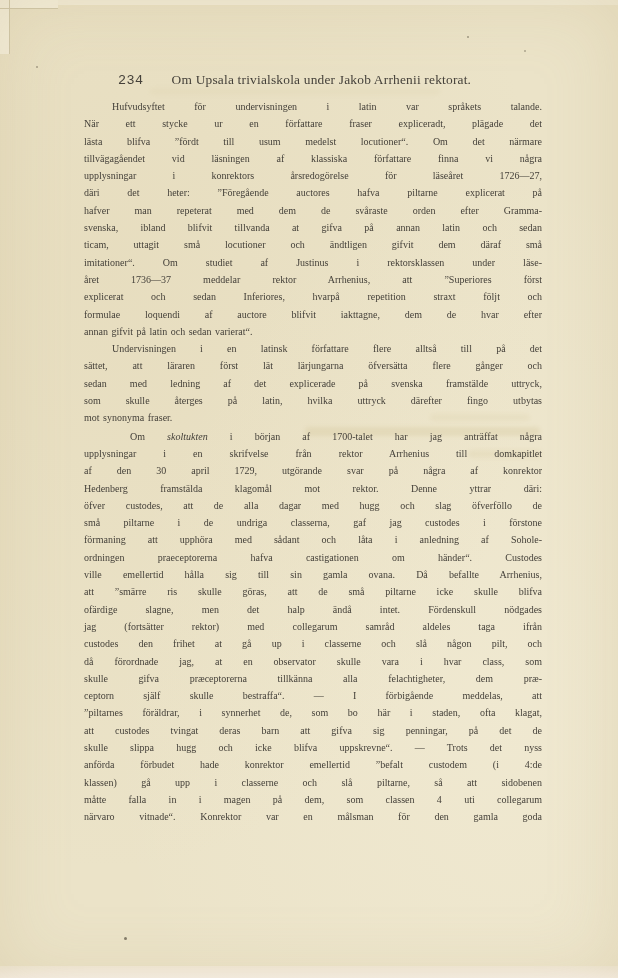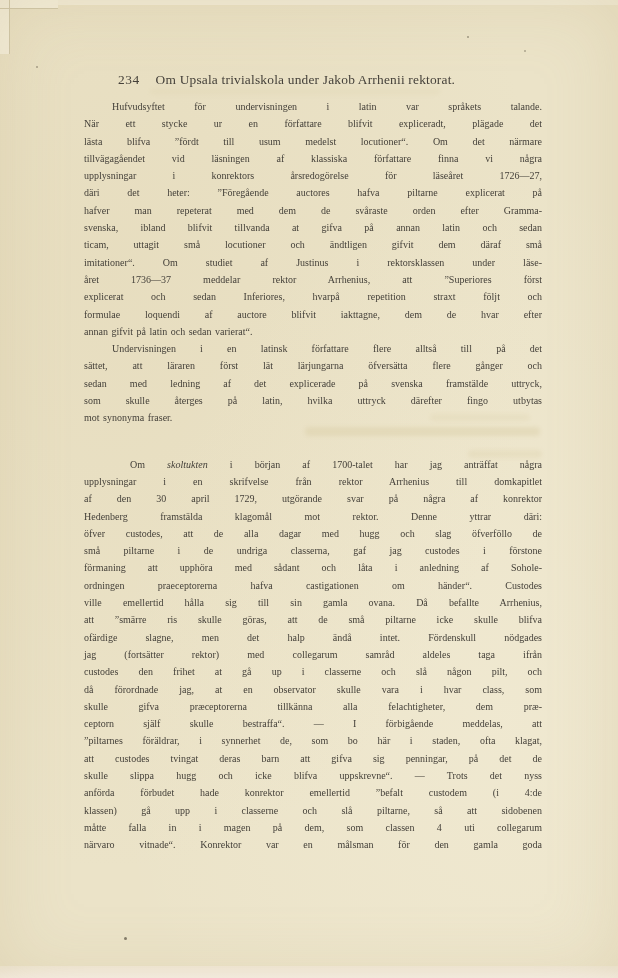--- a/index.html
+++ b/index.html
@@ -40,35 +40,35 @@
   .smudge.m0 { left: 150px; top: 88px;  width: 290px; height: 7px; opacity: .16; }
   .smudge.m1 { left: 305px; top: 427px; width: 235px; height: 9px; opacity: .4;  }
   .smudge.m2 { left: 468px; top: 450px; width: 74px;  height: 8px; opacity: .28; }
   .smudge.m3 { left: 430px; top: 414px; width: 100px; height: 7px; opacity: .22; }
 
   
   .header {
     position: absolute; left: 84px; top: 71px; width: 458px;
     font-size: 13.4px; line-height: 17px; white-space: nowrap;
   }
-  .pagenum { margin-left: 34px; letter-spacing: .5px; }
-  .runtitle { margin-left: 16px; letter-spacing: .2px; }
+  .pagenum { margin-left: 34px; letter-spacing: .5px; font-family: Liberation Mono, monospace; }
+  .runtitle { margin-left: 28px; letter-spacing: .2px; }
 
   
   .bodytext {
     position: absolute; left: 84px; top: 98px; width: 458px;
     font-size: 10px; line-height: 17.3px;
     word-spacing: 1px;
   }
   .para { margin: 0; }
   .tline { text-align: justify; text-align-last: justify; }
   .para.indent-first > .tline:first-child { text-indent: 28px; }
   .para.indent-first > .tline:last-child  { text-align-last: left; }
   .justify-last .tline:last-child { text-align-last: justify; }
-  .para3 { margin-top: 29px; }
+  .para3 { margin-top: 1px; }
   .p3first { text-indent: 46px; }
   .ital { font-style: italic; }
 </style>
 </head>
 <body>
 
 <div class="page">
 
   <div class="top-strip"></div>
   <div class="corner-light-v"></div>
@@ -86,21 +86,21 @@
   <div class="smudge m3"></div>
 
   <div class="header">
     <span class="pagenum">234</span><span class="runtitle">Om Upsala trivialskola under Jakob Arrhenii rektorat.</span>
   </div>
 
   <div class="bodytext">
 
     <div class="para indent-first">
         <div class="tline">Hufvudsyftet för undervisningen i latin var språkets talande.</div>
-        <div class="tline">När ett stycke ur en författare blifvit expliceradt, plägade det</div>
+        <div class="tline">När ett stycke ur en författare fraser expliceradt, plägade det</div>
         <div class="tline">lästa blifva ”fördt till usum medelst locutioner“.  Om det närmare</div>
         <div class="tline">tillvägagåendet vid läsningen af klassiska författare finna vi några</div>
         <div class="tline">upplysningar i konrektors årsredogörelse för läseåret 1726—27,</div>
         <div class="tline">däri det heter: ”Föregående auctores hafva piltarne explicerat på</div>
         <div class="tline">hafver man repeterat med dem de svåraste orden efter Gramma-</div>
         <div class="tline">svenska, ibland blifvit tillvanda at gifva på annan latin och sedan</div>
         <div class="tline">ticam, uttagit små locutioner och ändtligen gifvit dem däraf små</div>
         <div class="tline">imitationer“.  Om studiet af Justinus i rektorsklassen under läse-</div>
         <div class="tline">året 1736—37 meddelar rektor Arrhenius, att ”Superiores först</div>
         <div class="tline">explicerat och sedan Inferiores, hvarpå repetition straxt följt och</div>

